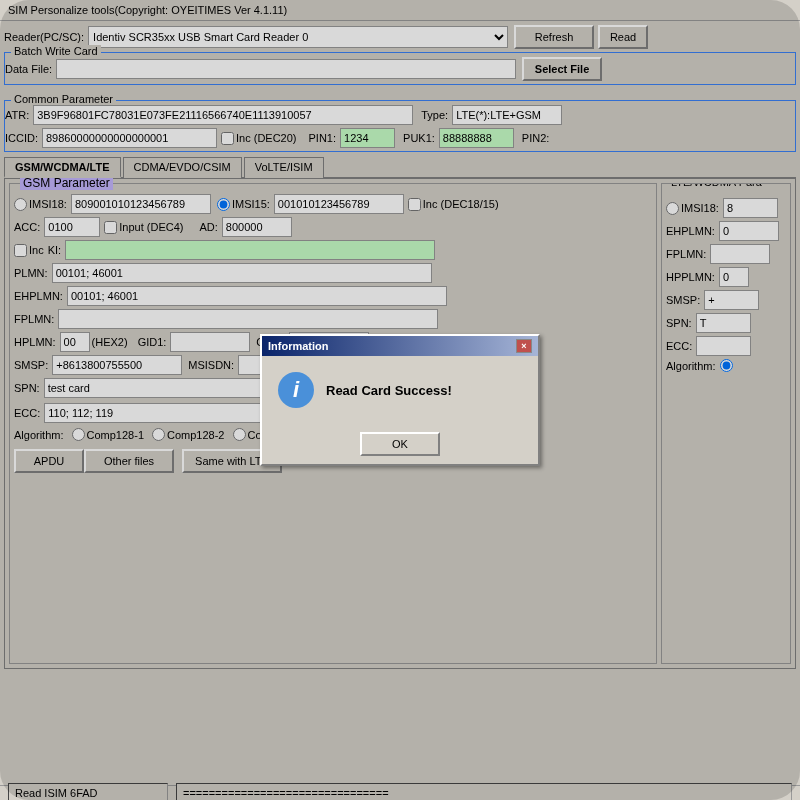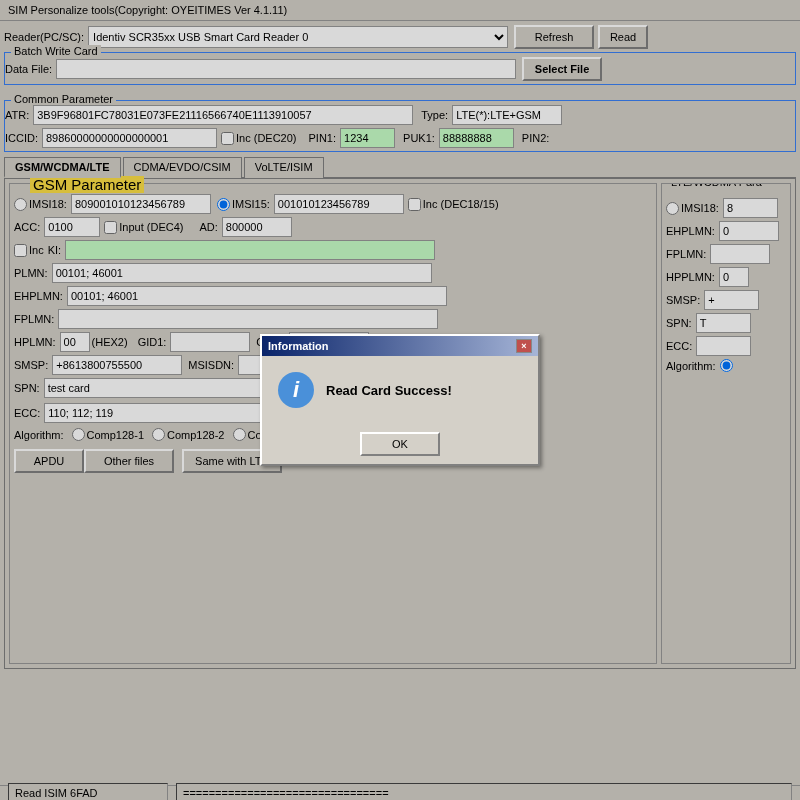--- a/index.html
+++ b/index.html
@@ -100,24 +100,24 @@
     }
     .gsm-panel {
       flex: 1;
       border: 1px solid #999;
       padding: 4px;
       position: relative;
     }
     .gsm-panel-title {
       position: absolute;
       top: -8px;
-      left: 20px;
-      background: #fde047;
+      left: 10px;
+      background: #c4b5fd;
       padding: 0 3px;
-      font-size: 15px;
+      font-size: 12px;
     }
     .lte-panel {
       width: 130px;
       border: 1px solid #999;
       padding: 4px;
       position: relative;
       overflow: hidden;
     }
     .lte-panel-title {
       position: absolute;
@@ -161,20 +161,21 @@
     }
     
     .modal-overlay {
       position: absolute;
       top: 0; left: 0; right: 0; bottom: 0;
       background: rgba(0,0,0,0.15);
       z-index: 100;
       display: flex;
       align-items: center;
       justify-content: center;
+      border-radius: 29px;
     }
     .modal {
       background: #d4d0c8;
       border: 2px solid;
       border-color: #fff #808080 #808080 #fff;
       width: 280px;
       box-shadow: 2px 2px 4px rgba(0,0,0,0.4);
     }
     .modal-title-bar {
       background: linear-gradient(90deg, #0a246a, #a6b5d7);

